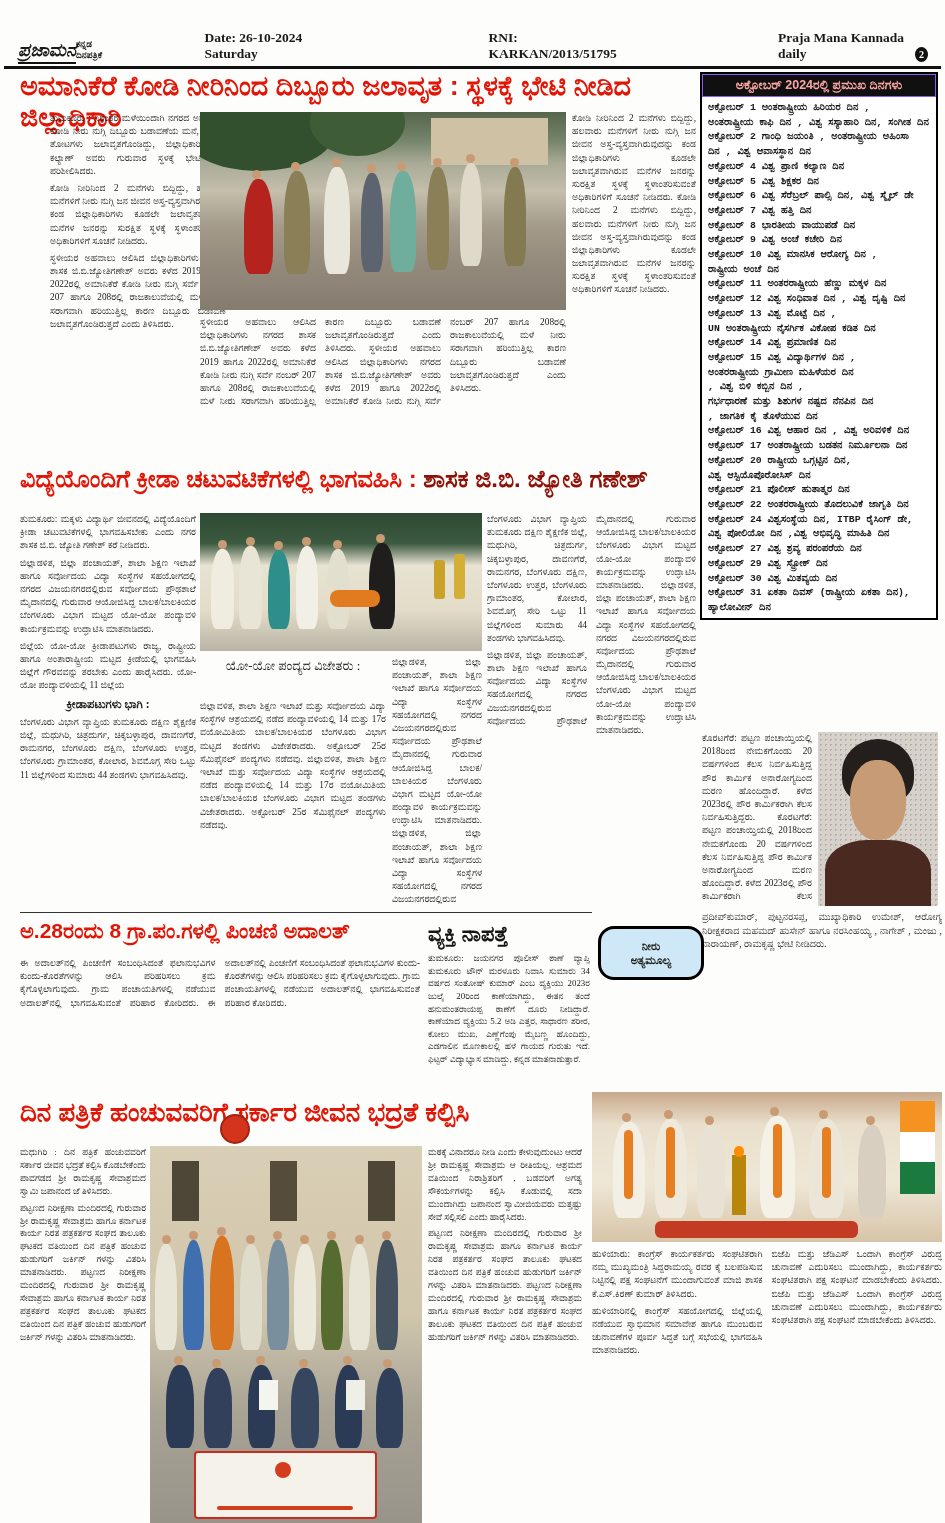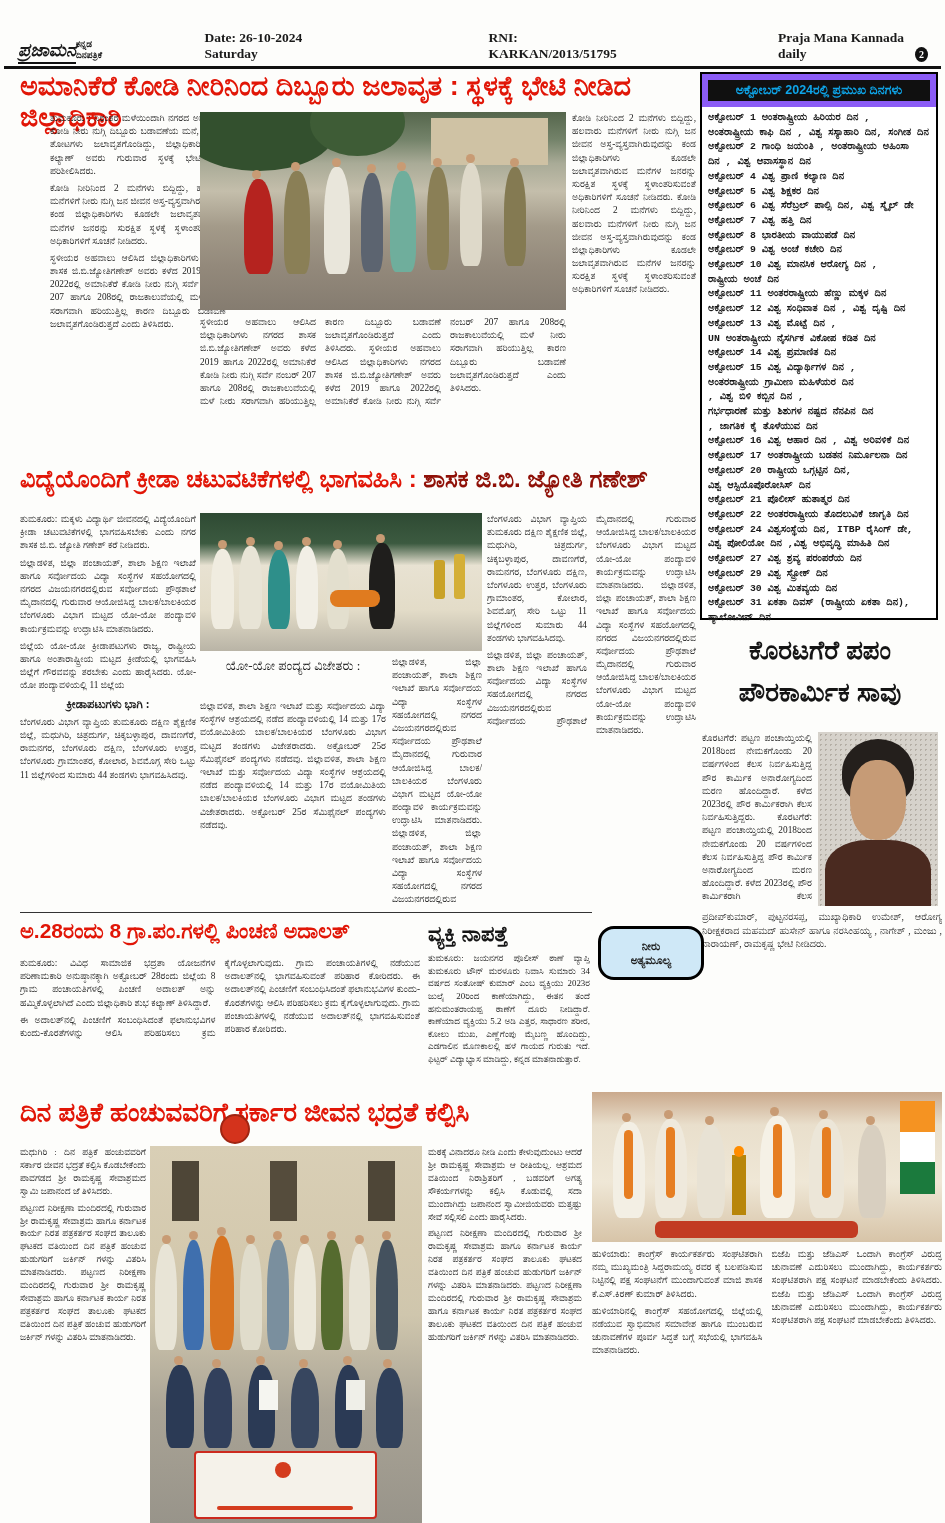--- a/index.html
+++ b/index.html
@@ -23,22 +23,22 @@
   .hl-blk{color:#151515;font-family:"Liberation Sans",sans-serif;font-weight:800;line-height:1.2;}
   .hl-dark{color:#8f1007;}
   
   .bt{font-size:9.3px;line-height:1.42;text-align:justify;overflow:hidden;}
   .bt p{margin:0 0 4px 0;}
   .sub{font-weight:bold;text-align:center;font-size:11.5px;margin:3px 0;}
   .cols2{column-count:2;column-gap:9px;}
   .cols3{column-count:3;column-gap:9px;}
   
   #sidebar{top:72px;left:700px;width:238px;height:548px;border:2px solid #000;background:#fff;box-sizing:border-box;}
-  #sidebar-head{background:#101010;color:#0ea5e9;font-family:"Liberation Sans",sans-serif;font-weight:bold;
-        font-size:12.5px;text-align:center;padding:3px 2px;border:6px solid #8b5cf6;}
+  #sidebar-head{background:#101010;color:#fca5a5;font-family:"Liberation Sans",sans-serif;font-weight:bold;
+        font-size:12.5px;text-align:center;padding:3px 2px;border:1px solid #8b5cf6;}
   #sidebar-list{padding:4px 6px;font-size:9.8px;font-weight:bold;line-height:14.7px;overflow:hidden;height:512px;font-family:Liberation Mono, monospace;}
   
   .ph{position:absolute;overflow:hidden;background:#b9b2a4;}
   .fig{position:absolute;border-radius:45% 45% 22% 22%;}
   .fig::before{content:"";position:absolute;top:-9px;left:28%;width:9px;height:9px;border-radius:50%;background:#c89b74;}
   .blob{position:absolute;border-radius:50%;}
   #ph-flood{background:linear-gradient(180deg,#55664c 0%,#74836a 14%,#a9ab97 26%,#c4beab 40%,#a39a89 58%,#93897b 78%,#857c70 100%);}
   #ph-sports{background:linear-gradient(180deg,#2e4a33 0%,#3c5a40 22%,#e8e2d2 38%,#e3dcc8 70%,#b9b4a6 100%);}
   #ph-portrait{background:#d6d2cb;background-image:radial-gradient(#b5afa6 1px, transparent 1px);background-size:5px 5px;}
   #ph-congress{background:linear-gradient(180deg,#caa98c 0%,#e9dfcc 22%,#efe7d6 60%,#d7c4a8 100%);}
@@ -169,41 +169,36 @@
 
   <div class="abs bt" style="top:656px;left:392px;width:90px;height:248px;">
     <p>ಜಿಲ್ಲಾಡಳಿತ, ಜಿಲ್ಲಾ ಪಂಚಾಯತ್, ಶಾಲಾ ಶಿಕ್ಷಣ ಇಲಾಖೆ ಹಾಗೂ ಸರ್ವೋದಯ ವಿದ್ಯಾ ಸಂಸ್ಥೆಗಳ ಸಹಯೋಗದಲ್ಲಿ ನಗರದ ವಿಜಯನಗರದಲ್ಲಿರುವ ಸರ್ವೋದಯ ಪ್ರೌಢಶಾಲೆ ಮೈದಾನದಲ್ಲಿ ಗುರುವಾರ ಆಯೋಜಿಸಿದ್ದ ಬಾಲಕ/ಬಾಲಕಿಯರ ಬೆಂಗಳೂರು ವಿಭಾಗ ಮಟ್ಟದ ಯೋ-ಯೋ ಪಂದ್ಯಾವಳಿ ಕಾರ್ಯಕ್ರಮವನ್ನು ಉದ್ಘಾಟಿಸಿ ಮಾತನಾಡಿದರು. ಜಿಲ್ಲಾಡಳಿತ, ಜಿಲ್ಲಾ ಪಂಚಾಯತ್, ಶಾಲಾ ಶಿಕ್ಷಣ ಇಲಾಖೆ ಹಾಗೂ ಸರ್ವೋದಯ ವಿದ್ಯಾ ಸಂಸ್ಥೆಗಳ ಸಹಯೋಗದಲ್ಲಿ ನಗರದ ವಿಜಯನಗರದಲ್ಲಿರುವ ಸರ್ವೋದಯ ಪ್ರೌಢಶಾಲೆ ಮೈದಾನದಲ್ಲಿ ಗುರುವಾರ ಆಯೋಜಿಸಿದ್ದ ಬಾಲಕ/ಬಾಲಕಿಯರ ಬೆಂಗಳೂರು ವಿಭಾಗ ಮಟ್ಟದ ಯೋ-ಯೋ ಪಂದ್ಯಾವಳಿ ಕಾರ್ಯಕ್ರಮವನ್ನು ಉದ್ಘಾಟಿಸಿ ಮಾತನಾಡಿದರು.</p>
   </div>
 
   <div class="abs bt cols2" style="top:513px;left:487px;width:209px;height:392px;">
     <p>ಬೆಂಗಳೂರು ವಿಭಾಗ ವ್ಯಾಪ್ತಿಯ ತುಮಕೂರು ದಕ್ಷಿಣ ಶೈಕ್ಷಣಿಕ ಜಿಲ್ಲೆ, ಮಧುಗಿರಿ, ಚಿತ್ರದುರ್ಗ, ಚಿಕ್ಕಬಳ್ಳಾಪುರ, ದಾವಣಗೆರೆ, ರಾಮನಗರ, ಬೆಂಗಳೂರು ದಕ್ಷಿಣ, ಬೆಂಗಳೂರು ಉತ್ತರ, ಬೆಂಗಳೂರು ಗ್ರಾಮಾಂತರ, ಕೋಲಾರ, ಶಿವಮೊಗ್ಗ ಸೇರಿ ಒಟ್ಟು 11 ಜಿಲ್ಲೆಗಳಿಂದ ಸುಮಾರು 44 ತಂಡಗಳು ಭಾಗವಹಿಸಿದವು.</p>
     <p>ಜಿಲ್ಲಾಡಳಿತ, ಜಿಲ್ಲಾ ಪಂಚಾಯತ್, ಶಾಲಾ ಶಿಕ್ಷಣ ಇಲಾಖೆ ಹಾಗೂ ಸರ್ವೋದಯ ವಿದ್ಯಾ ಸಂಸ್ಥೆಗಳ ಸಹಯೋಗದಲ್ಲಿ ನಗರದ ವಿಜಯನಗರದಲ್ಲಿರುವ ಸರ್ವೋದಯ ಪ್ರೌಢಶಾಲೆ ಮೈದಾನದಲ್ಲಿ ಗುರುವಾರ ಆಯೋಜಿಸಿದ್ದ ಬಾಲಕ/ಬಾಲಕಿಯರ ಬೆಂಗಳೂರು ವಿಭಾಗ ಮಟ್ಟದ ಯೋ-ಯೋ ಪಂದ್ಯಾವಳಿ ಕಾರ್ಯಕ್ರಮವನ್ನು ಉದ್ಘಾಟಿಸಿ ಮಾತನಾಡಿದರು. ಜಿಲ್ಲಾಡಳಿತ, ಜಿಲ್ಲಾ ಪಂಚಾಯತ್, ಶಾಲಾ ಶಿಕ್ಷಣ ಇಲಾಖೆ ಹಾಗೂ ಸರ್ವೋದಯ ವಿದ್ಯಾ ಸಂಸ್ಥೆಗಳ ಸಹಯೋಗದಲ್ಲಿ ನಗರದ ವಿಜಯನಗರದಲ್ಲಿರುವ ಸರ್ವೋದಯ ಪ್ರೌಢಶಾಲೆ ಮೈದಾನದಲ್ಲಿ ಗುರುವಾರ ಆಯೋಜಿಸಿದ್ದ ಬಾಲಕ/ಬಾಲಕಿಯರ ಬೆಂಗಳೂರು ವಿಭಾಗ ಮಟ್ಟದ ಯೋ-ಯೋ ಪಂದ್ಯಾವಳಿ ಕಾರ್ಯಕ್ರಮವನ್ನು ಉದ್ಘಾಟಿಸಿ ಮಾತನಾಡಿದರು.</p>
   </div>
 
-  <div class="abs hl-blk" style="top:630px;left:702px;width:236px;font-size:26px;text-align:center;line-height:1.6;">
-    <div>ಕೊರಟಗೆರೆ ಪಪಂ</div>
-    <div>ಪೌರಕಾರ್ಮಿಕ ಸಾವು</div>
-  </div>
 
   <div class="abs bt" style="top:732px;left:702px;width:110px;height:174px;">
     <p>ಕೊರಟಗೆರೆ: ಪಟ್ಟಣ ಪಂಚಾಯ್ತಿಯಲ್ಲಿ 2018ರಿಂದ ನೇಮಕಗೊಂಡು 20 ವರ್ಷಗಳಿಂದ ಕೆಲಸ ನಿರ್ವಹಿಸುತ್ತಿದ್ದ ಪೌರ ಕಾರ್ಮಿಕ ಅನಾರೋಗ್ಯದಿಂದ ಮರಣ ಹೊಂದಿದ್ದಾರೆ. ಕಳೆದ 2023ರಲ್ಲಿ ಪೌರ ಕಾರ್ಮಿಕರಾಗಿ ಕೆಲಸ ನಿರ್ವಹಿಸುತ್ತಿದ್ದರು. ಕೊರಟಗೆರೆ: ಪಟ್ಟಣ ಪಂಚಾಯ್ತಿಯಲ್ಲಿ 2018ರಿಂದ ನೇಮಕಗೊಂಡು 20 ವರ್ಷಗಳಿಂದ ಕೆಲಸ ನಿರ್ವಹಿಸುತ್ತಿದ್ದ ಪೌರ ಕಾರ್ಮಿಕ ಅನಾರೋಗ್ಯದಿಂದ ಮರಣ ಹೊಂದಿದ್ದಾರೆ. ಕಳೆದ 2023ರಲ್ಲಿ ಪೌರ ಕಾರ್ಮಿಕರಾಗಿ ಕೆಲಸ ನಿರ್ವಹಿಸುತ್ತಿದ್ದರು.</p>
   </div>
 
   <div class="abs ph" id="ph-portrait" style="top:732px;left:818px;width:120px;height:174px;">
     <div style="position:absolute;left:20%;top:4%;width:60%;height:38%;background:#241f1c;border-radius:50% 50% 40% 40%;"></div>
     <div style="position:absolute;left:27%;top:16%;width:46%;height:46%;background:#c69b76;border-radius:46%;"></div>
     <div style="position:absolute;left:6%;top:62%;width:88%;height:42%;background:#4a2a20;border-radius:40% 40% 0 0;"></div>
   </div>
 
   <div class="abs bt" style="top:910px;left:702px;width:240px;height:64px;font-size:9.6px;">ಪ್ರದೀಪ್‌ಕುಮಾರ್, ಪುಟ್ಟನರಸಪ್ಪ, ಮುಖ್ಯಾಧಿಕಾರಿ ಉಮೇಶ್, ಆರೋಗ್ಯ ನಿರೀಕ್ಷಕರಾದ ಮಹಮದ್ ಹುಸೇನ್ ಹಾಗೂ ನರಸಿಂಹಯ್ಯ , ನಾಗೇಶ್ , ಮಂಜು , ನಾರಾಯಣ್, ರಾಮಕೃಷ್ಣ ಭೇಟಿ ನೀಡಿದರು.</div>
 
   <div class="abs thin-rule" style="top:912px;left:20px;width:572px;height:1px;"></div>
   <div class="abs hl-red" style="top:919px;left:20px;width:410px;font-size:21px;">ಅ.28ರಂದು 8 ಗ್ರಾ.ಪಂ.ಗಳಲ್ಲಿ ಪಿಂಚಣಿ ಅದಾಲತ್</div>
   <div class="abs bt cols2" style="top:957px;left:20px;width:400px;height:134px;">
-    <p>ತುಮಕೂರು: ವಿವಿಧ ಸಾಮಾಜಿಕ ಭದ್ರತಾ ಯೋಜನೆಗಳ ಪರಿಣಾಮಕಾರಿ ಅನುಷ್ಠಾನಕ್ಕಾಗಿ ಅಕ್ಟೋಬರ್ 28ರಂದು ಜಿಲ್ಲೆಯ 8 ಗ್ರಾಮ ಪಂಚಾಯತಿಗಳಲ್ಲಿ ಪಿಂಚಣಿ ಅದಾಲತ್ ಅನ್ನು ಹಮ್ಮಿಕೊಳ್ಳಲಾಗಿದೆ ಎಂದು ಜಿಲ್ಲಾಧಿಕಾರಿ ಶುಭ ಕಲ್ಯಾಣ್ ತಿಳಿಸಿದ್ದಾರೆ.</p>
     <p>ಈ ಅದಾಲತ್‌ನಲ್ಲಿ ಪಿಂಚಣಿಗೆ ಸಂಬಂಧಿಸಿದಂತೆ ಫಲಾನುಭವಿಗಳ ಕುಂದು-ಕೊರತೆಗಳನ್ನು ಆಲಿಸಿ ಪರಿಹರಿಸಲು ಕ್ರಮ ಕೈಗೊಳ್ಳಲಾಗುವುದು. ಗ್ರಾಮ ಪಂಚಾಯತಿಗಳಲ್ಲಿ ನಡೆಯುವ ಅದಾಲತ್‌ನಲ್ಲಿ ಭಾಗವಹಿಸುವಂತೆ ಪರಿಹಾರ ಕೋರಿದರು. ಈ ಅದಾಲತ್‌ನಲ್ಲಿ ಪಿಂಚಣಿಗೆ ಸಂಬಂಧಿಸಿದಂತೆ ಫಲಾನುಭವಿಗಳ ಕುಂದು-ಕೊರತೆಗಳನ್ನು ಆಲಿಸಿ ಪರಿಹರಿಸಲು ಕ್ರಮ ಕೈಗೊಳ್ಳಲಾಗುವುದು. ಗ್ರಾಮ ಪಂಚಾಯತಿಗಳಲ್ಲಿ ನಡೆಯುವ ಅದಾಲತ್‌ನಲ್ಲಿ ಭಾಗವಹಿಸುವಂತೆ ಪರಿಹಾರ ಕೋರಿದರು.</p>
   </div>
 
   <div class="abs hl-blk" style="top:921px;left:428px;width:160px;font-size:21px;">ವ್ಯಕ್ತಿ ನಾಪತ್ತೆ</div>
   <div class="abs bt" style="top:952px;left:428px;width:162px;height:140px;font-size:8.9px;">ತುಮಕೂರು: ಜಯನಗರ ಪೊಲೀಸ್ ಠಾಣೆ ವ್ಯಾಪ್ತಿ ತುಮಕೂರು ಟೌನ್ ಮರಳೂರು ನಿವಾಸಿ ಸುಮಾರು 34 ವರ್ಷದ ಸಂತೋಷ್ ಕುಮಾರ್ ಎಂಬ ವ್ಯಕ್ತಿಯು 2023ರ ಜುಲೈ 20ರಿಂದ ಕಾಣೆಯಾಗಿದ್ದು, ಈತನ ತಂದೆ ಹನುಮಂತರಾಯಪ್ಪ ಠಾಣೆಗೆ ದೂರು ನೀಡಿದ್ದಾರೆ. ಕಾಣೆಯಾದ ವ್ಯಕ್ತಿಯು 5.2 ಅಡಿ ಎತ್ತರ, ಸಾಧಾರಣ ಶರೀರ, ಕೋಲು ಮುಖ, ಎಣ್ಣೆಗೆಂಪು ಮೈಬಣ್ಣ ಹೊಂದಿದ್ದು, ಎಡಗಾಲಿನ ಮೊಣಕಾಲಲ್ಲಿ ಹಳೆ ಗಾಯದ ಗುರುತು ಇದೆ. ಫಿಟ್ಟರ್ ವಿದ್ಯಾಭ್ಯಾಸ ಮಾಡಿದ್ದು, ಕನ್ನಡ ಮಾತನಾಡುತ್ತಾರೆ.</div>
 
   <div class="abs" id="badge">
     <span>ನೀರು</span>
     <span>ಅತ್ಯಮೂಲ್ಯ</span>
   </div>

